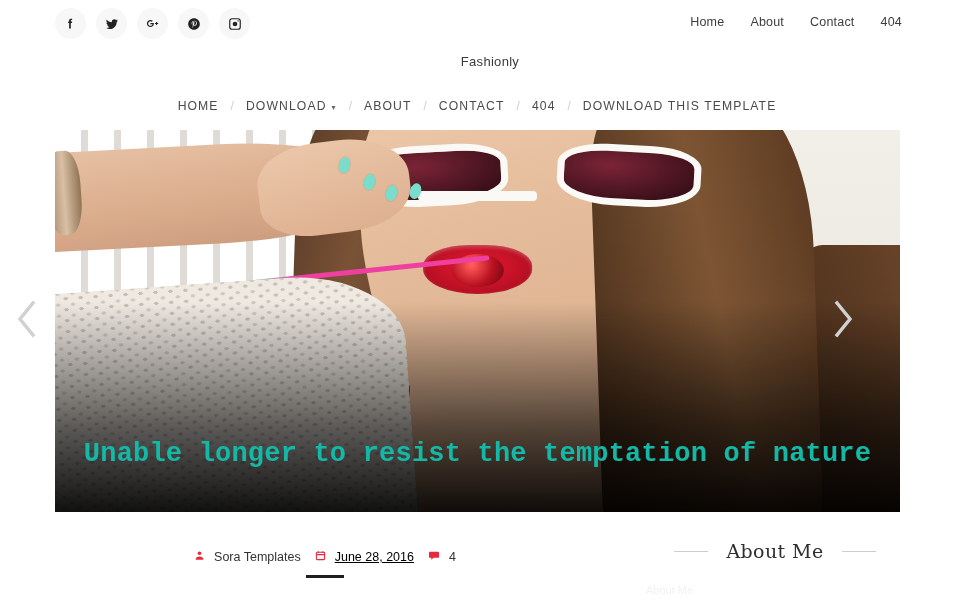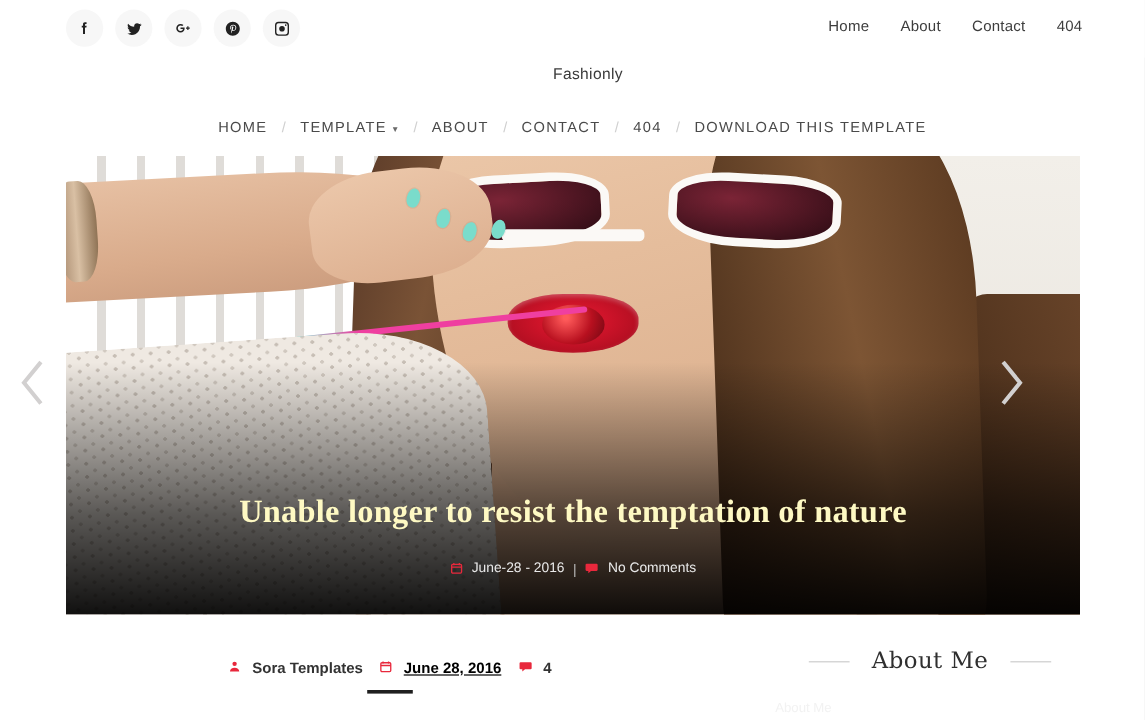--- a/index.html
+++ b/index.html
@@ -207,23 +207,23 @@
   
   .shade {
     position: absolute; inset: 0;
     background: linear-gradient(180deg, rgba(0,0,0,0) 45%, rgba(0,0,0,.62) 78%, rgba(0,0,0,.93) 100%);
   }
   .caption {
     position: absolute; left: 0; right: 0; bottom: 30px;
     text-align: center; color: #ffffff;
   }
   .caption h2 {
-    font-family: Liberation Serif, serif;
+    font-family: Liberation Mono, monospace;
     font-size: 27px; font-weight: 700; letter-spacing: .2px;
-    color: #fef9c3; margin-bottom: 26px;
+    color: #14b8a6; margin-bottom: 13px;
   }
   .caption .meta {
     font-size: 11.5px; color: #e9e9e9;
     display: flex; gap: 7px; justify-content: center; align-items: center;
   }
   .caption .meta .divider { color: #bdbdbd; }
   .ic { display: inline-block; vertical-align: -2px; margin-right: 4px; }
   
   .arrow {
     position: absolute; top: 296px;
@@ -233,21 +233,21 @@
   }
   .arrow.left { left: 4px; }
   .arrow.right { right: 6px; }
   
   .postmeta {
     position: absolute; left: 55px; top: 550px;
     width: 540px; text-align: center;
   }
   .postmeta .row {
     display: flex; gap: 14px; justify-content: center; align-items: flex-end;
-    font-size: 12.5px; color: #333333; font-weight: bold;
+    font-size: 12.5px; color: #333333;
   }
   .postmeta .row .chunk { display: inline-flex; align-items: center; gap: 5px; }
   .postmeta .date { color: #000000; text-decoration: underline; }
   .postmeta .rule {
     width: 38px; height: 3px; background: #1f1f1f;
     margin: 11px auto 0;
   }
   
   .sidebar { position: absolute; left: 640px; top: 540px; width: 270px; }
   .widget-title {
@@ -307,21 +307,21 @@
   </div>
 
   <div class="site-title">Fashionly</div>
 
   <nav class="mainnav">
     <a class="item" href="#">
         <span>HOME</span>
       </a>
     <span class="sep">/</span>
     <a class="item" href="#">
-        <span>TEMPLATE</span>
+        <span>DOWNLOAD</span>
         <span class="caret">▾</span>
       </a>
     <span class="sep">/</span>
     <a class="item" href="#">
         <span>ABOUT</span>
       </a>
     <span class="sep">/</span>
     <a class="item" href="#">
         <span>CONTACT</span>
       </a>
@@ -359,40 +359,20 @@
       <div class="bracelet"></div>
       <div class="hand"></div>
       <div class="nail n1"></div>
       <div class="nail n2"></div>
       <div class="nail n3"></div>
       <div class="nail n4"></div>
       <div class="shade"></div>
     </div>
     <div class="caption">
       <h2>Unable longer to resist the temptation of nature</h2>
-      <div class="meta">
-        <span class="chunk">
-          <span class="ic">
-            <svg width="11" height="11" viewBox="0 0 24 24" fill="none" stroke="#e8283c" stroke-width="2.4">
-                <rect x="3" y="5" width="18" height="16" rx="2"></rect>
-                <path d="M7 2.5v4M17 2.5v4M3 10h18"></path>
-              </svg>
-          </span>
-          <span>June-28 - 2016</span>
-        </span>
-        <span class="divider">|</span>
-        <span class="chunk">
-          <span class="ic">
-            <svg width="12" height="11" viewBox="0 0 24 24" fill="#e8283c">
-                <path d="M21 4H3a2 2 0 0 0-2 2v9a2 2 0 0 0 2 2h3v4l5-4h10a2 2 0 0 0 2-2V6a2 2 0 0 0-2-2z"></path>
-              </svg>
-          </span>
-          <span>No Comments</span>
-        </span>
-      </div>
     </div>
   </div>
 
   <div class="arrow left">
     <svg width="30" height="44" viewBox="0 0 30 44" fill="none" stroke="currentColor" stroke-width="3.4" stroke-linecap="square" stroke-linejoin="miter">
         <path d="M21 6 L8 22 L21 38"></path>
       </svg>
   </div>
   <div class="arrow right">
     <svg width="30" height="44" viewBox="0 0 30 44" fill="none" stroke="currentColor" stroke-width="3.4" stroke-linecap="square" stroke-linejoin="miter">

